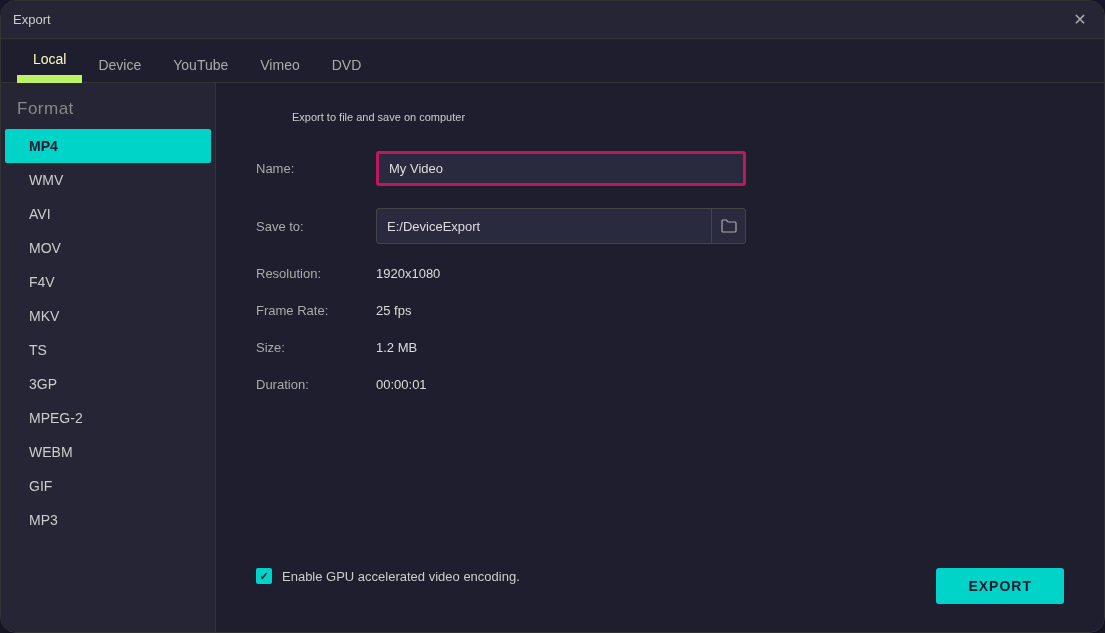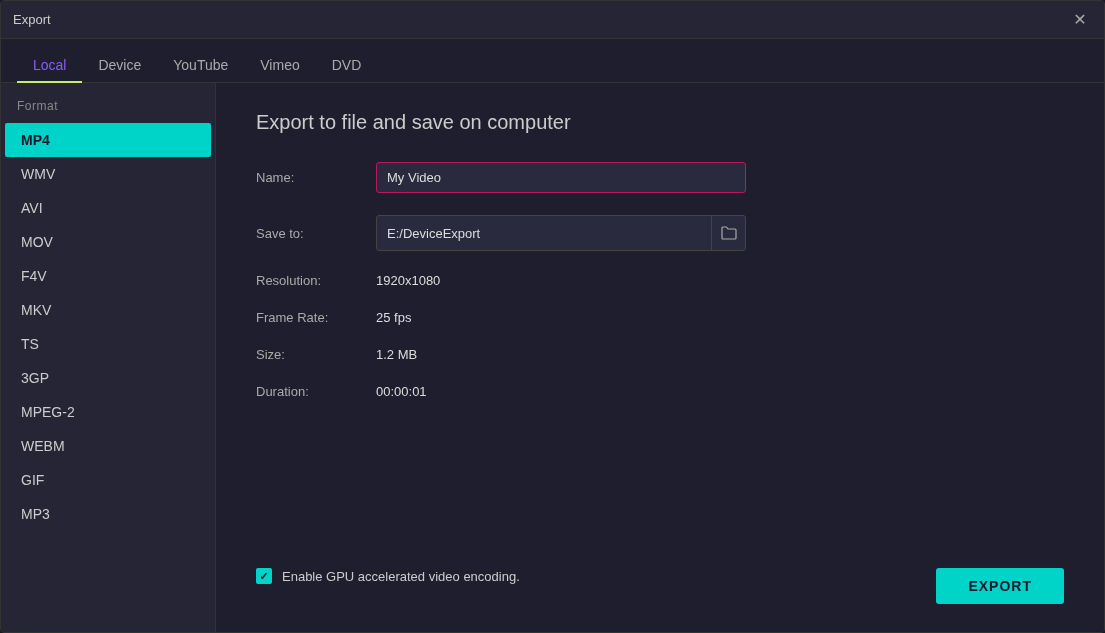--- a/index.html
+++ b/index.html
@@ -9,21 +9,21 @@
       display: flex;
       justify-content: center;
       align-items: center;
       min-height: 100vh;
     }
     .window {
       width: 1105px;
       height: 633px;
       background: #1e1e2e;
       border: 1px solid #333;
-      border-radius: 4px;
+      border-radius: 16px;
       display: flex;
       flex-direction: column;
       overflow: hidden;
       box-shadow: 0 4px 20px rgba(0,0,0,0.5);
     }
     .title-bar {
       background: #252535;
       height: 38px;
       display: flex;
       align-items: center;
@@ -57,47 +57,47 @@
     }
     .tab {
       color: #aaa;
       font-size: 14px;
       padding: 8px 16px;
       cursor: pointer;
       border-bottom: 2px solid transparent;
       margin-bottom: -1px;
     }
     .tab.active {
-      color: #8b5cf6;
-      border-bottom: 2px solid #bef264;
+      color: #fef9c3;
+      border-bottom: 8px solid #bef264;
     }
 
     .content {
       display: flex;
       flex: 1;
       overflow: hidden;
     }
 
     .sidebar {
       width: 215px;
       background: #252535;
       border-right: 1px solid #333;
       padding: 16px 0;
       display: flex;
       flex-direction: column;
     }
     .sidebar-label {
       color: #888;
-      font-size: 12px;
+      font-size: 17px;
       padding: 0 16px 10px 16px;
       text-transform: none;
       letter-spacing: 0.5px;
     }
     .sidebar-item {
-      padding: 9px 16px;
+      padding: 9px 24px;
       color: #ccc;
       font-size: 14px;
       cursor: pointer;
       border-radius: 2px;
       margin: 0 4px;
     }
     .sidebar-item.active {
       background: #00d4c8;
       color: #1a1a2e;
       font-weight: 600;
@@ -105,39 +105,40 @@
 
     .main-panel {
       flex: 1;
       padding: 28px 40px;
       background: #1e1e2e;
       display: flex;
       flex-direction: column;
     }
     .main-title {
       color: #ccc;
-      font-size: 20px;
+      font-size: 11px;
       margin-bottom: 28px;
       font-weight: 400;
+      margin-left: 36px;
     }
 
     .form-row {
       display: flex;
       align-items: center;
       margin-bottom: 22px;
     }
     .form-label {
       color: #aaa;
       font-size: 13px;
       width: 120px;
       flex-shrink: 0;
     }
     .form-input {
       background: #2a2a3e;
-      border: 1px solid #be185d;
+      border: 3px solid #be185d;
       border-radius: 3px;
       color: #ddd;
       font-size: 13px;
       padding: 7px 10px;
       width: 370px;
       outline: none;
     }
 
     .save-to-wrapper {
       display: flex;

